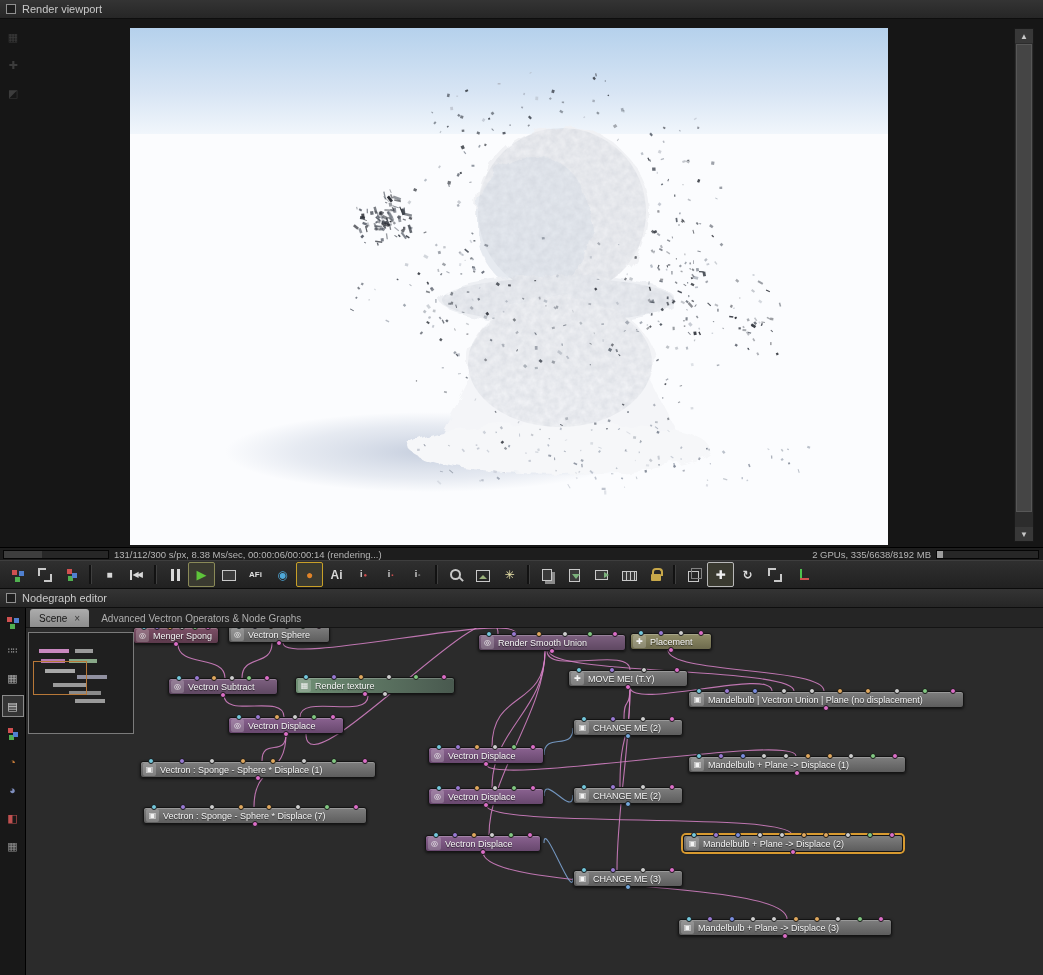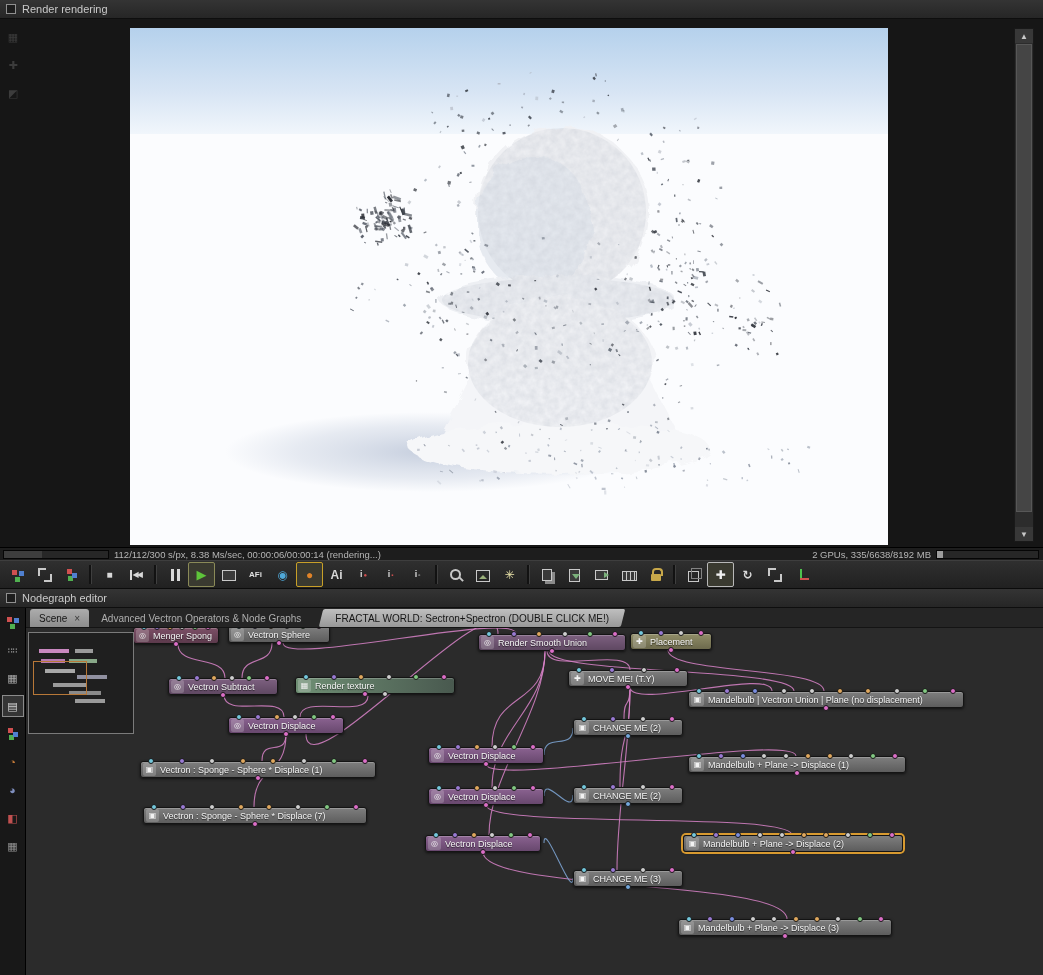--- a/index.html
+++ b/index.html
@@ -107,21 +107,21 @@
   .pins{position:absolute;left:8px;right:8px;display:flex;justify-content:space-between;z-index:5}
   .pins.top{top:-3px}
   .pins.bottom{bottom:-3px;left:0;right:0;justify-content:center;gap:14px}
   .pin{width:6px;height:6px;border-radius:50%;border:1px solid #191919;box-sizing:border-box;flex:none}
 </style>
 </head>
 <body>
 
 <div class="titlebar" id="tb1">
   <span class="win-ico"></span>
-  <span>Render rendering</span>
+  <span>Render viewport</span>
 </div>
 
 <div class="viewport">
   <div class="vp-strip">
       <div class="vp-tool">
         <span class="tb-glyph" style="color: rgb(60, 60, 60); font-size: 11px;">▦</span>
       </div>
       <div class="vp-tool">
         <span class="tb-glyph" style="color: rgb(60, 60, 60); font-size: 11px;">✚</span>
       </div>
@@ -747,21 +747,21 @@
     <div class="sb-btn sb-up">▲</div>
     <div class="sb-thumb"></div>
     <div class="sb-btn sb-down">▼</div>
   </div>
 </div>
 
 <div class="statusbar">
   <div class="progress" id="prog-left">
       <div class="fill" id="prog-left-fill" style="width: 37%;"></div>
     </div>
-  <span class="status-left-text">112/112/300 s/px, 8.38 Ms/sec, 00:00:06/00:00:14 (rendering...)</span>
+  <span class="status-left-text">131/112/300 s/px, 8.38 Ms/sec, 00:00:06/00:00:14 (rendering...)</span>
   <span class="status-right-text">2 GPUs, 335/6638/8192 MB</span>
   <div class="progress" id="prog-right">
       <div class="fill" id="prog-right-fill" style="width: 6%;"></div>
     </div>
 </div>
 
 <div class="toolbar">
     <div class="tb-btn">
       <span class="cico ci-nodes"></span>
     </div>
@@ -861,23 +861,20 @@
   <span>Nodegraph editor</span>
 </div>
 
 <div class="tabbar">
     <div class="tab light">
       <span>Scene</span>
       <span class="close">×</span>
     </div>
     <div class="tab dark">
       <span>Advanced Vectron Operators &amp; Node Graphs</span>
-    </div>
-    <div class="tab active">
-      <span>FRACTAL WORLD:  Sectron+Spectron (DOUBLE CLICK ME!)</span>
     </div>
   </div>
 
 <div class="ng-strip">
     <div class="strip-btn">
       <span class="cico ci-nodes"></span>
     </div>
     <div class="strip-btn">
       <span class="tb-glyph" style="color: rgb(154, 154, 154); font-size: 7px;">∷∷</span>
     </div>

